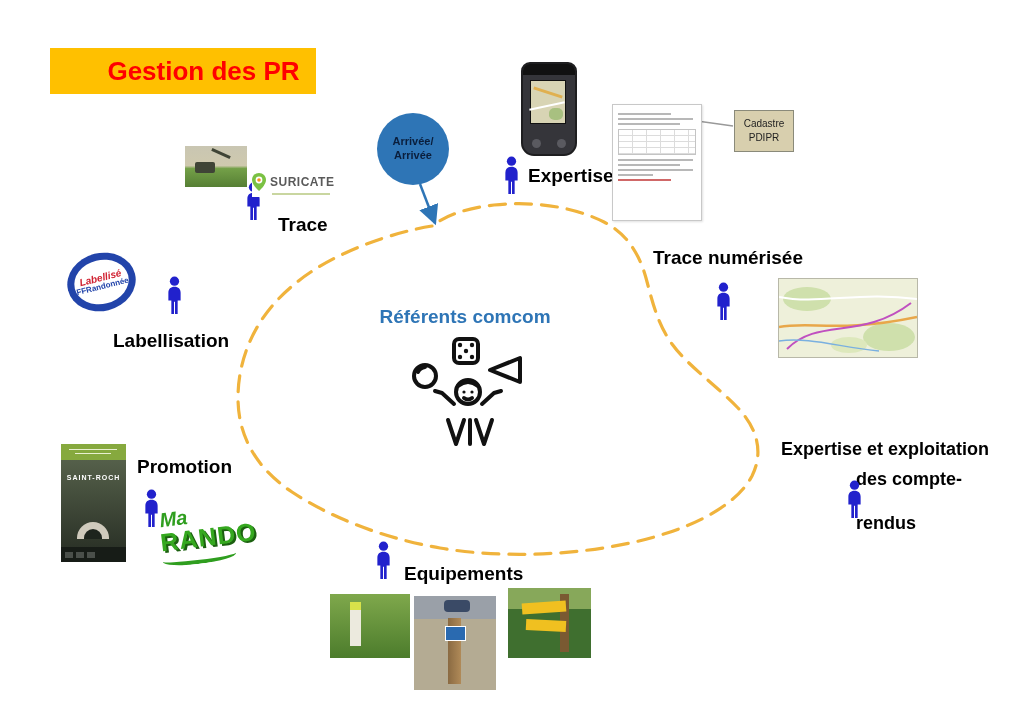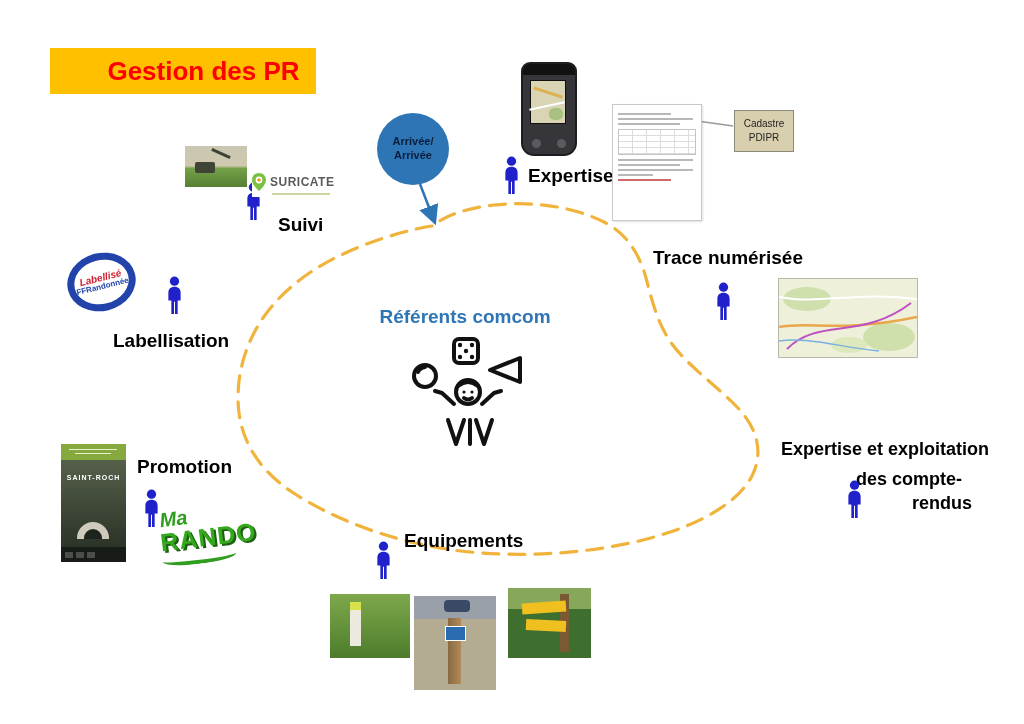--- a/index.html
+++ b/index.html
@@ -17,24 +17,24 @@
 
   .center-label{position:absolute;left:370px;top:306px;width:190px;text-align:center;
                 color:#2E75B6;font-size:19px;font-weight:bold;}
 
   .node-label{position:absolute;color:#000;font-weight:bold;font-size:19px;white-space:nowrap;}
   .lbl-suivi{left:278px;top:214px;}
   .lbl-expertise{left:528px;top:165px;}
   .lbl-trace{left:653px;top:247px;}
   .lbl-labellisation{left:113px;top:330px;}
   .lbl-promotion{left:137px;top:456px;}
-  .lbl-equipements{left:404px;top:530px;}
+  .lbl-equipements{left:404px;top:563px;}
   .lbl-balisage1{left:778px;top:439px;width:214px;text-align:center;font-size:18px;}
   .lbl-balisage2{left:856px;top:469px;width:136px;font-size:18px;}
-  .lbl-balisage3{left:856px;top:493px;width:116px;text-align:right;font-size:18px;}
+  .lbl-balisage3{left:856px;top:513px;width:116px;text-align:left;font-size:18px;}
 
   .person{position:absolute;width:23px;height:40px;color:#2121CC;}
   .p-suivi{left:242px;top:182px;}
   .p-expertise{left:500px;top:156px;}
   .p-trace{left:712px;top:282px;}
   .p-labellisation{left:163px;top:276px;}
   .p-promotion{left:140px;top:489px;}
   .p-balisage{left:843px;top:480px;}
   .p-equipements{left:372px;top:541px;}
 
@@ -204,21 +204,21 @@
         <circle cx="64" cy="56" r="1.6"></circle>
     </g>
     <path d="M56 62 q 4 3 8 0"></path>
     <path d="M46 68 L34 57 l-7 -2"></path>
     <path d="M74 68 L86 57 l7 -2"></path>
     <path d="M40 84 L48 108 L56 84"></path>
     <path d="M62 84 L62 108"></path>
     <path d="M68 84 L76 108 L84 84"></path>
   </svg>
 
-  <div class="node-label lbl-suivi">Suivi</div>
+  <div class="node-label lbl-suivi">Trace</div>
   <div class="node-label lbl-expertise">Expertise</div>
   <div class="node-label lbl-trace">Trace numérisée</div>
   <div class="node-label lbl-labellisation">Labellisation</div>
   <div class="node-label lbl-promotion">Promotion</div>
   <div class="node-label lbl-equipements">Equipements</div>
   <div class="node-label lbl-balisage1">Expertise et exploitation</div>
   <div class="node-label lbl-balisage2">des compte-</div>
   <div class="node-label lbl-balisage3">rendus</div>
 
   <svg class="person p-suivi" viewBox="0 0 32 62">

